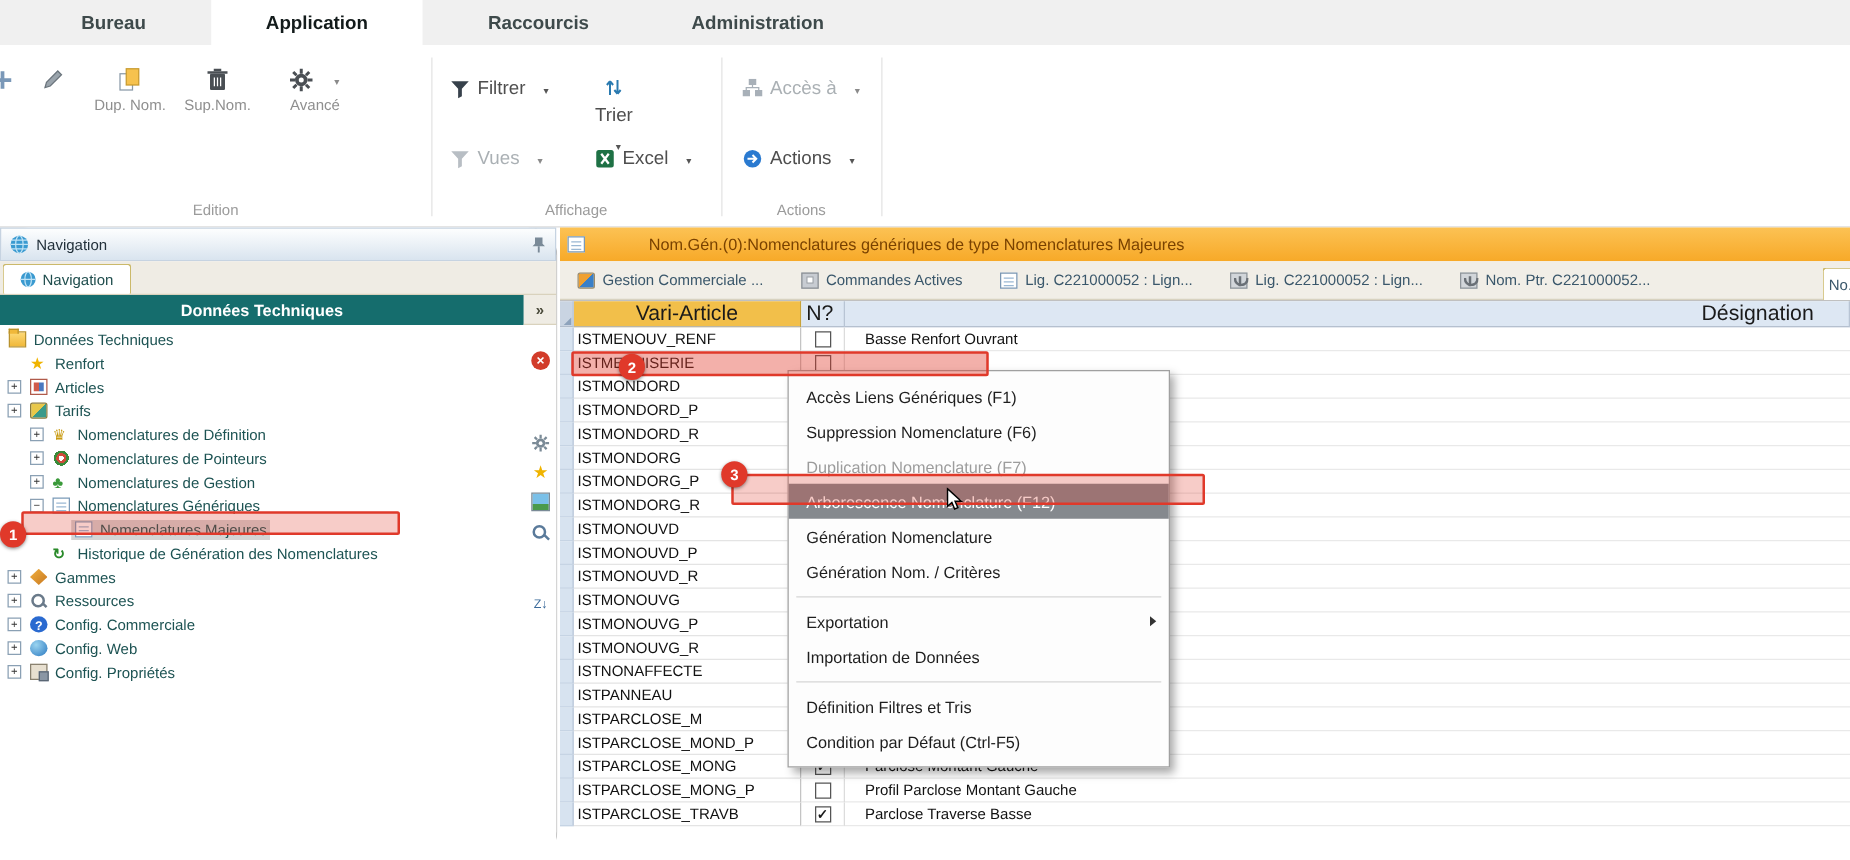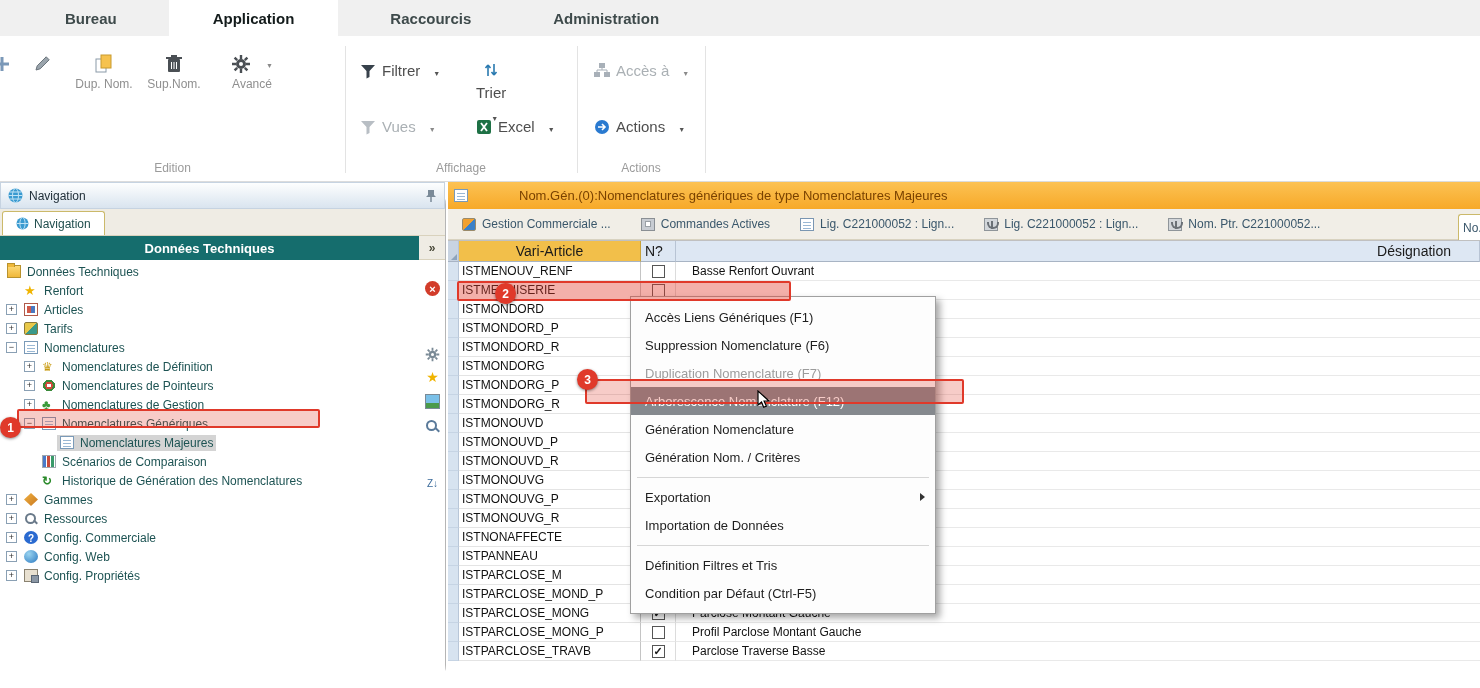--- a/index.html
+++ b/index.html
@@ -132,21 +132,21 @@
   .tico[data-icon="anchor-icon"]::before { content:""; position:absolute; left:6px; top:2px; width:2px; height:8px;
     background:#6a7076; }
   .tico[data-icon="anchor-icon"]::after { content:""; position:absolute; left:2px; bottom:1px; width:8px; height:5px;
     border:2px solid #6a7076; border-top:none; border-radius:0 0 6px 6px; }
   .tab-partial { position:absolute; right:0; bottom:0; width:22px; height:26px; background:#fff;
     border:1px solid #cbb96a; border-right:none; border-bottom:none; border-radius:3px 0 0 0;
     display:flex; align-items:center; padding-left:4px; overflow:hidden; color:#3a576b; }
 
   
   .thead { position:absolute; left:448px; top:240px; width:1032px; height:22px; display:flex;
-    border-top:1px solid #c0c0c0; font-size:14px; color:#1a1a1a; }
+    border-top:1px solid #c0c0c0; font-size:17px; color:#1a1a1a; }
   .th { display:flex; align-items:center; border-right:1px solid #b8c4d4; border-bottom:1px solid #a8b4c4; }
   .th-corner { width:11px; background:#c9d4e2; position:relative; }
   .th-corner::after { content:""; position:absolute; right:1px; bottom:1px; width:0; height:0;
     border-left:6px solid transparent; border-bottom:6px solid #8ea3bc; }
   .th-vari { width:182px; background:#f2bf4a; justify-content:center; border-right:1px solid #c8a23a; }
   .th-n { width:35px; background:#dde7f3; padding-left:4px; }
   .th-des { flex:1; background:#dde7f3; justify-content:flex-end; padding-right:28px; }
   .tbody { position:absolute; left:448px; top:262px; width:1032px; bottom:0; background:#fff; }
   .trow { height:19px; display:flex; }
   .rh { width:11px; background:#d7e3f0; border-right:1px solid #b8c6d8; border-bottom:1px solid #c6d4e4; flex:none; }
@@ -394,27 +394,20 @@
       </div>
 
       <div class="tree-row" data-level="1" data-exp="plus" data-state="normal">
         <span class="exp"></span>
         <span class="row-inner">
           <span class="ico" data-icon="tarifs-icon"></span>
           <span class="lbl">Tarifs</span>
         </span>
       </div>
 
-      <div class="tree-row" data-level="1" data-exp="minus" data-state="normal">
-        <span class="exp"></span>
-        <span class="row-inner">
-          <span class="ico" data-icon="list-icon"></span>
-          <span class="lbl">Nomenclatures</span>
-        </span>
-      </div>
 
       <div class="tree-row" data-level="2" data-exp="plus" data-state="normal">
         <span class="exp"></span>
         <span class="row-inner">
           <span class="ico" data-icon="crown-icon"></span>
           <span class="lbl">Nomenclatures de Définition</span>
         </span>
       </div>
 
       <div class="tree-row" data-level="2" data-exp="plus" data-state="normal">
@@ -442,27 +435,20 @@
       </div>
 
       <div class="tree-row" data-level="3" data-exp="none" data-state="selected">
         <span class="exp"></span>
         <span class="row-inner">
           <span class="ico" data-icon="list-icon"></span>
           <span class="lbl">Nomenclatures Majeures</span>
         </span>
       </div>
 
-      <div class="tree-row" data-level="2" data-exp="none" data-state="normal">
-        <span class="exp"></span>
-        <span class="row-inner">
-          <span class="ico" data-icon="chart-icon"></span>
-          <span class="lbl">Scénarios de Comparaison</span>
-        </span>
-      </div>
 
       <div class="tree-row" data-level="2" data-exp="none" data-state="normal">
         <span class="exp"></span>
         <span class="row-inner">
           <span class="ico" data-icon="history-icon"></span>
           <span class="lbl">Historique de Génération des Nomenclatures</span>
         </span>
       </div>
 
       <div class="tree-row" data-level="1" data-exp="plus" data-state="normal">

